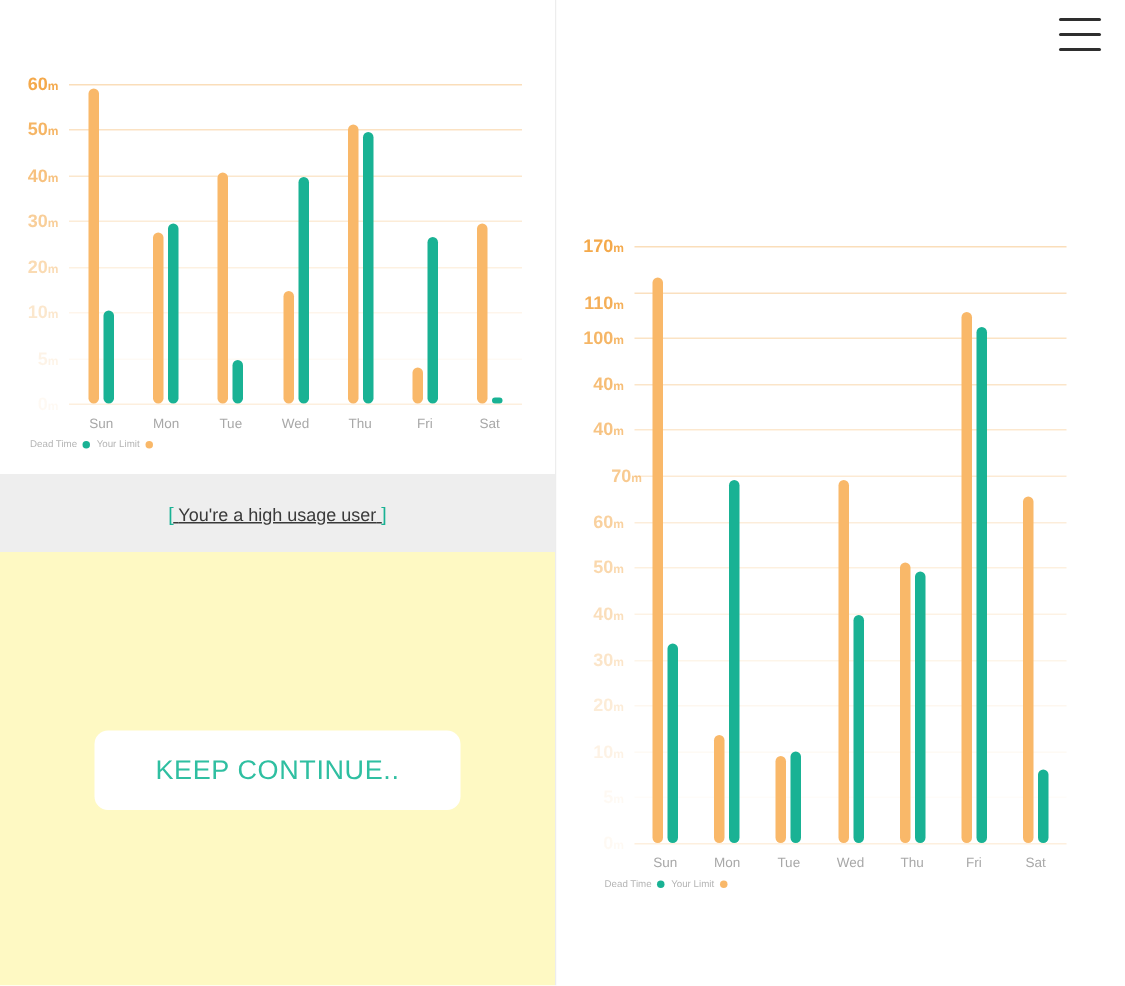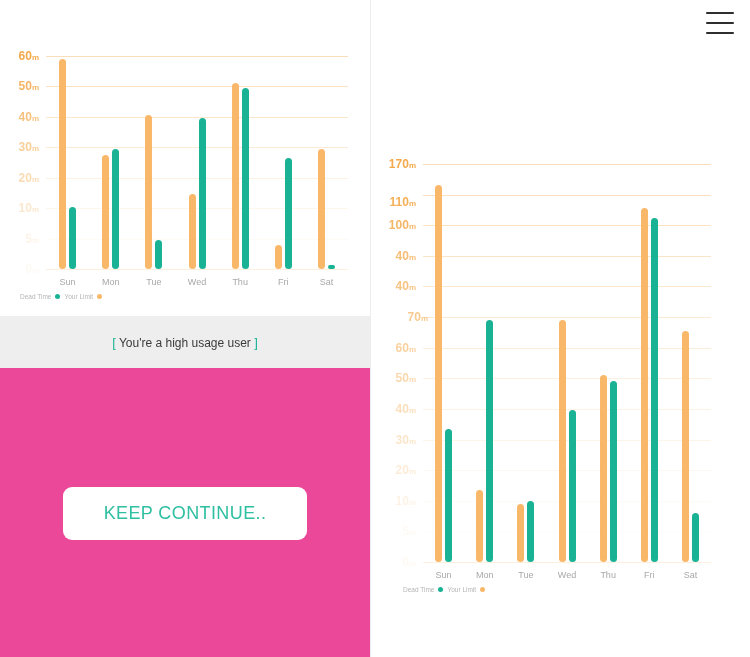--- a/index.html
+++ b/index.html
@@ -48,27 +48,27 @@
   .legend .dot.limit{background:#f9b869;}
 
   
   #left-chart{position:absolute;left:0;top:40px;width:370px;height:250px;}
 
   
   .notice{
     position:absolute;left:0;top:316px;width:370px;height:52px;
     background:#eeeeee;display:flex;align-items:center;justify-content:center;
   }
-  .notice-text{font-size:12px;color:#3a3a3a;}
+  .notice-text{font-size:12px;color:#3a3a3a;text-decoration:underline;}
   .notice-text .brk{color:#19b294;font-size:13px;}
 
   
   .green-block{
     position:absolute;left:0;top:368px;width:370px;height:289px;
-    background:#ec4899;
+    background:#fef9c3;
   }
   .keep-btn{
     position:absolute;left:63px;top:119px;width:244px;height:53px;
     background:#ffffff;border-radius:9px;border:none;
     display:flex;align-items:center;justify-content:center;
     color:#2fbfa1;font-size:18px;letter-spacing:.4px;cursor:pointer;
     font-family:"Liberation Sans","DejaVu Sans",sans-serif;
   }
 
   

